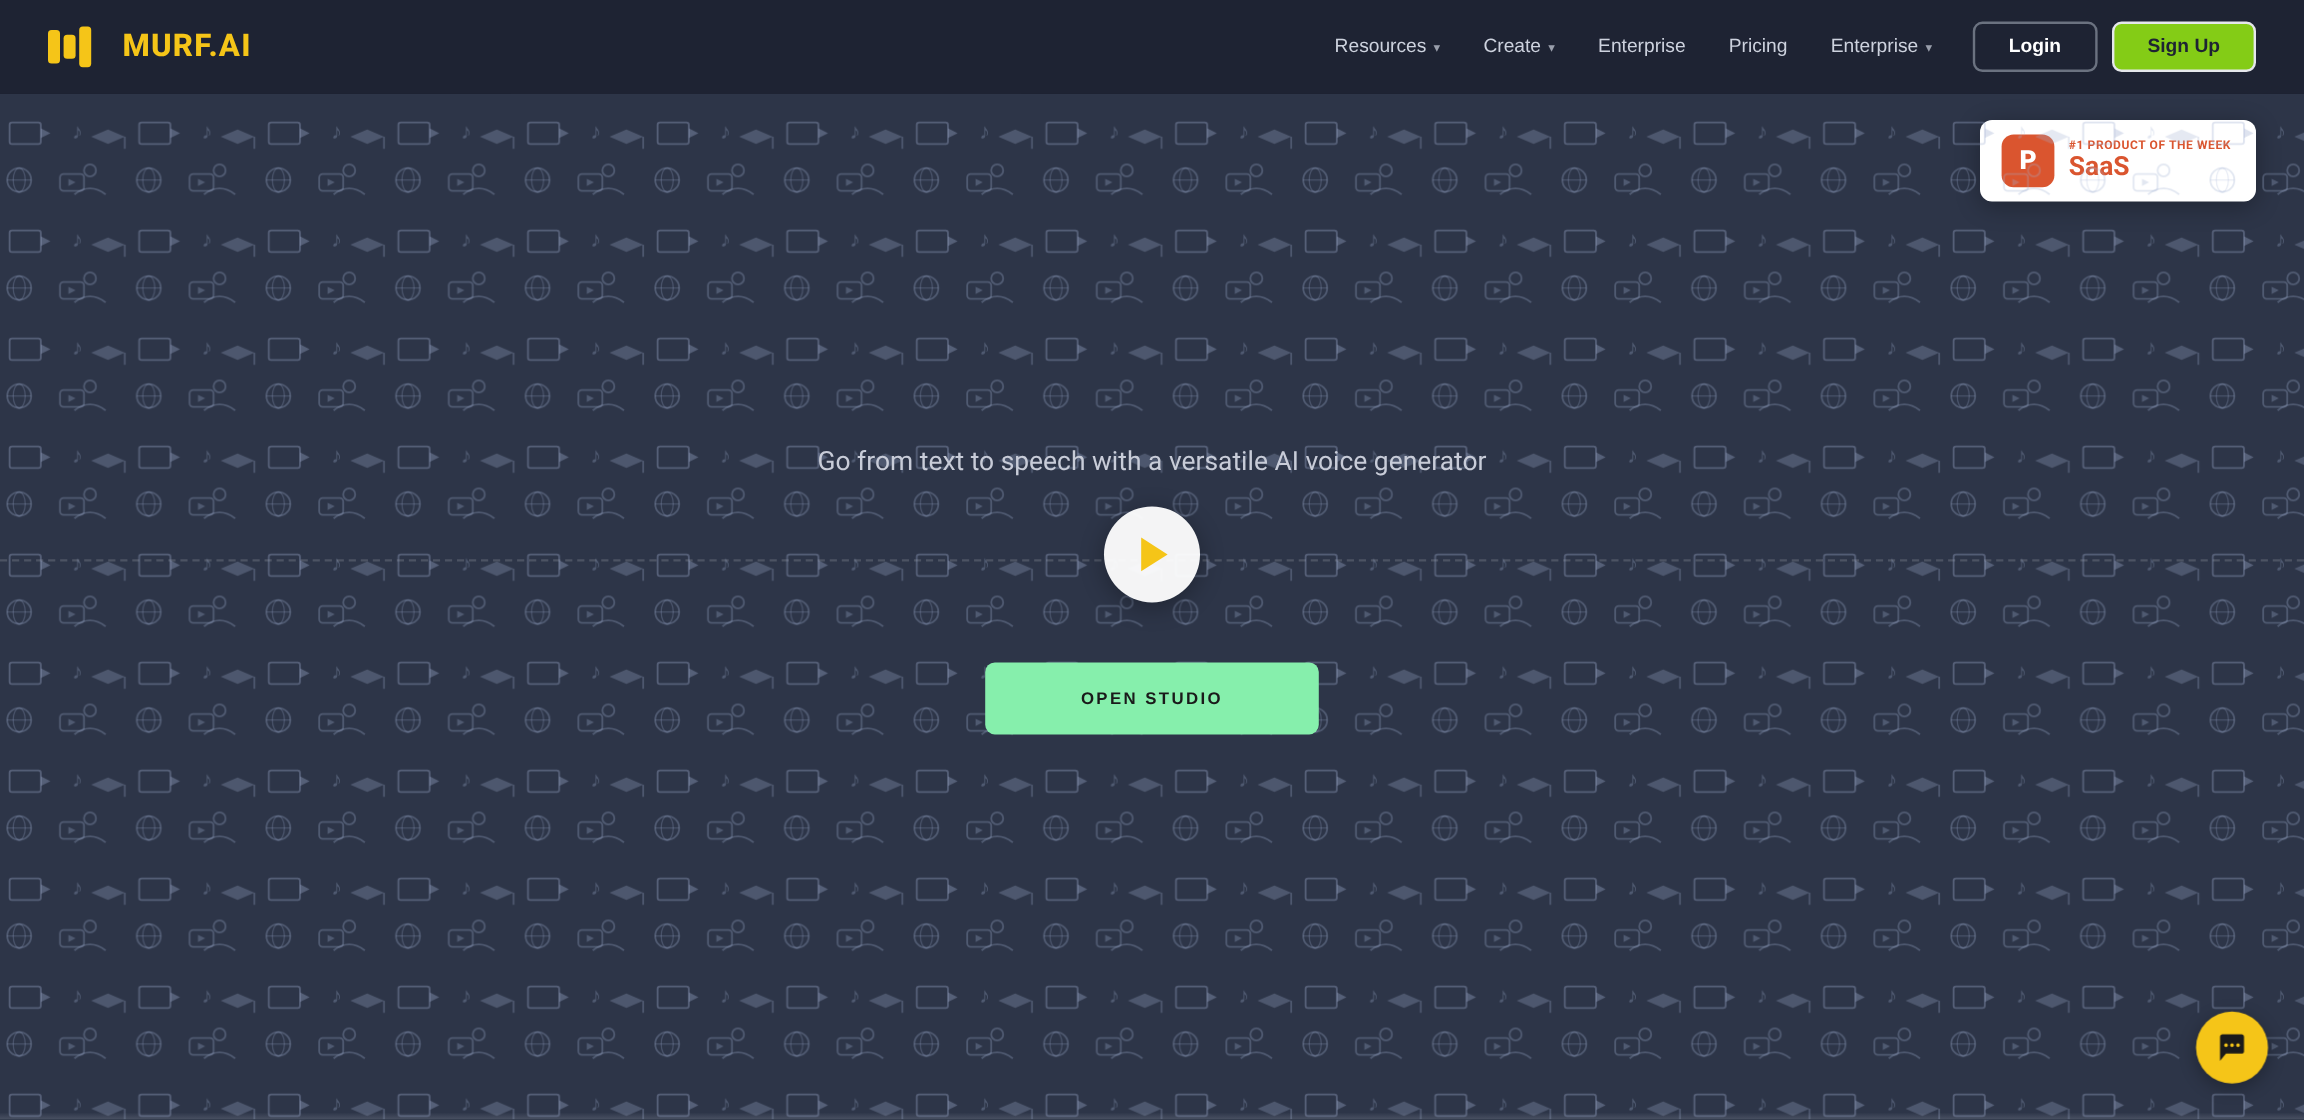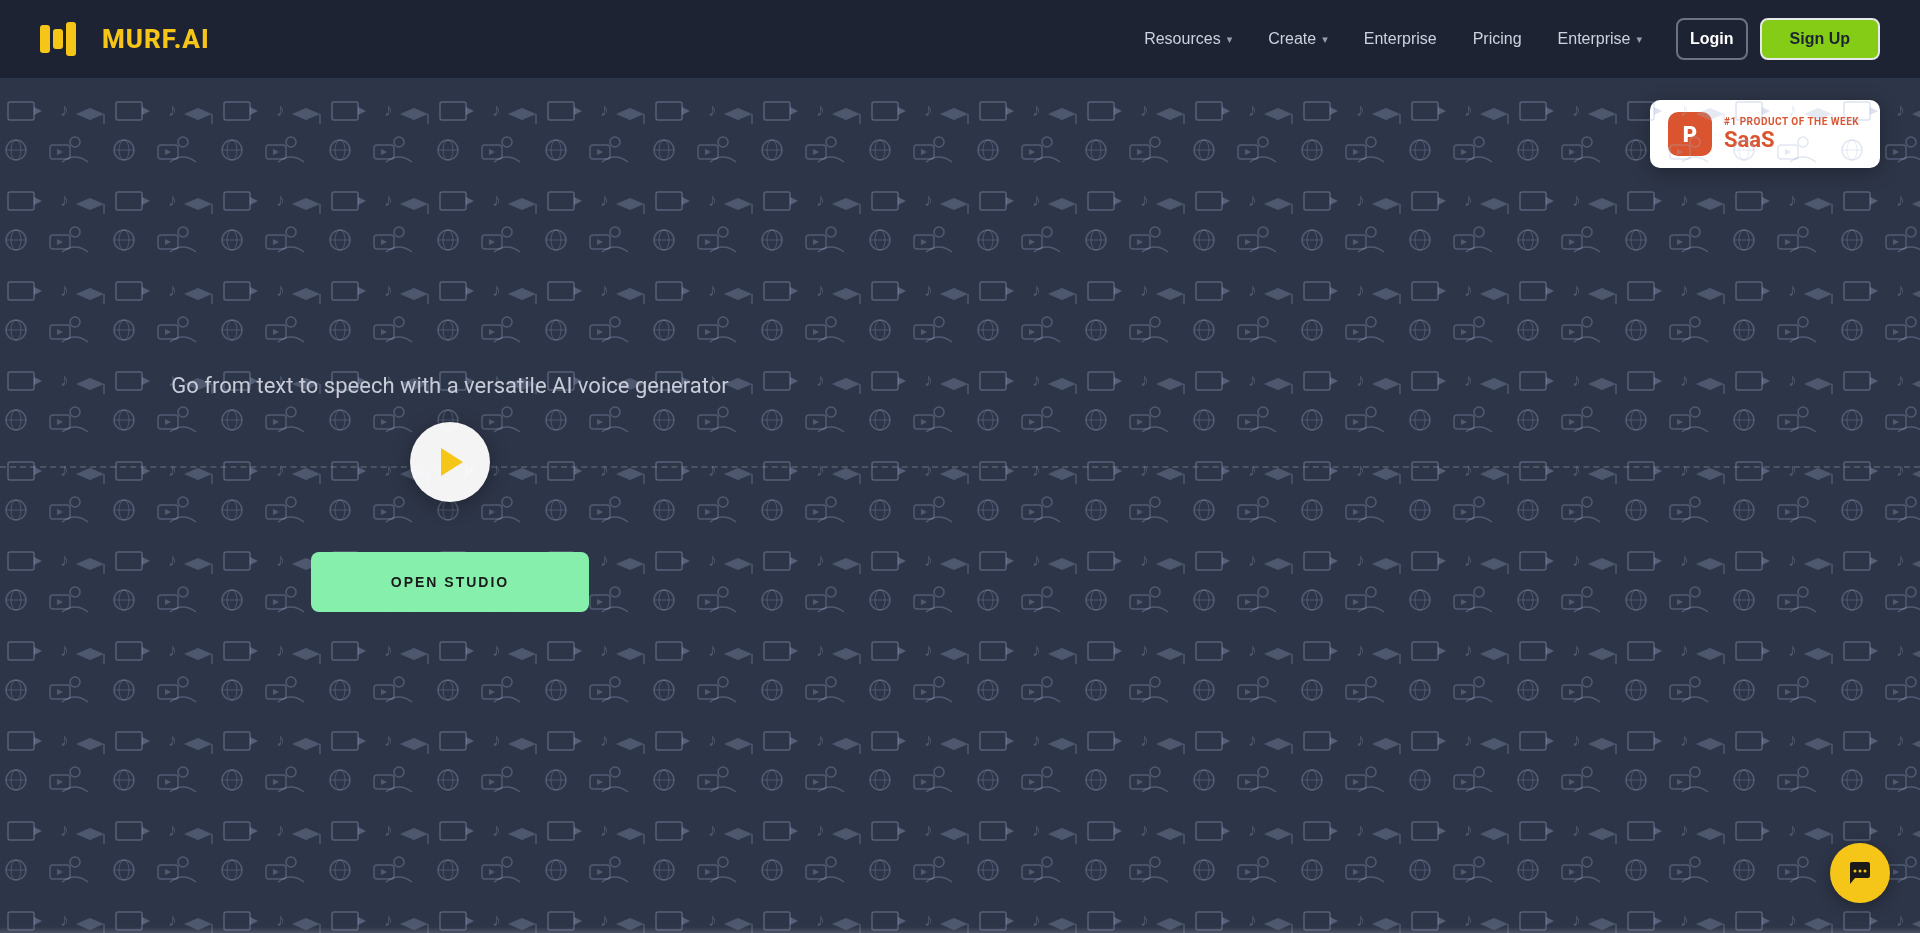--- a/index.html
+++ b/index.html
@@ -85,21 +85,21 @@
       opacity: 0.7;
     }
 
     .nav-buttons {
       display: flex;
       align-items: center;
       gap: 12px;
     }
 
     .btn-login {
-      padding: 10px 12px;
+      padding: 10px 28px;
       border: 2px solid #6b7280;
       background: transparent;
       color: #fff;
       font-size: 16px;
       font-weight: 600;
       border-radius: 8px;
       cursor: pointer;
     }
 
     .btn-signup {
@@ -115,20 +115,21 @@
 
     
     .hero {
       padding-top: 50px;
       min-height: 933px;
       background: #2d3548;
       position: relative;
       overflow: hidden;
       display: flex;
       flex-direction: column;
+      align-items: center;
       justify-content: center;
     }
 
     
     .dashed-line {
       position: absolute;
       top: 50%;
       left: 0; right: 0;
       border-top: 2px dashed rgba(255,255,255,0.15);
       transform: translateY(-50%);

